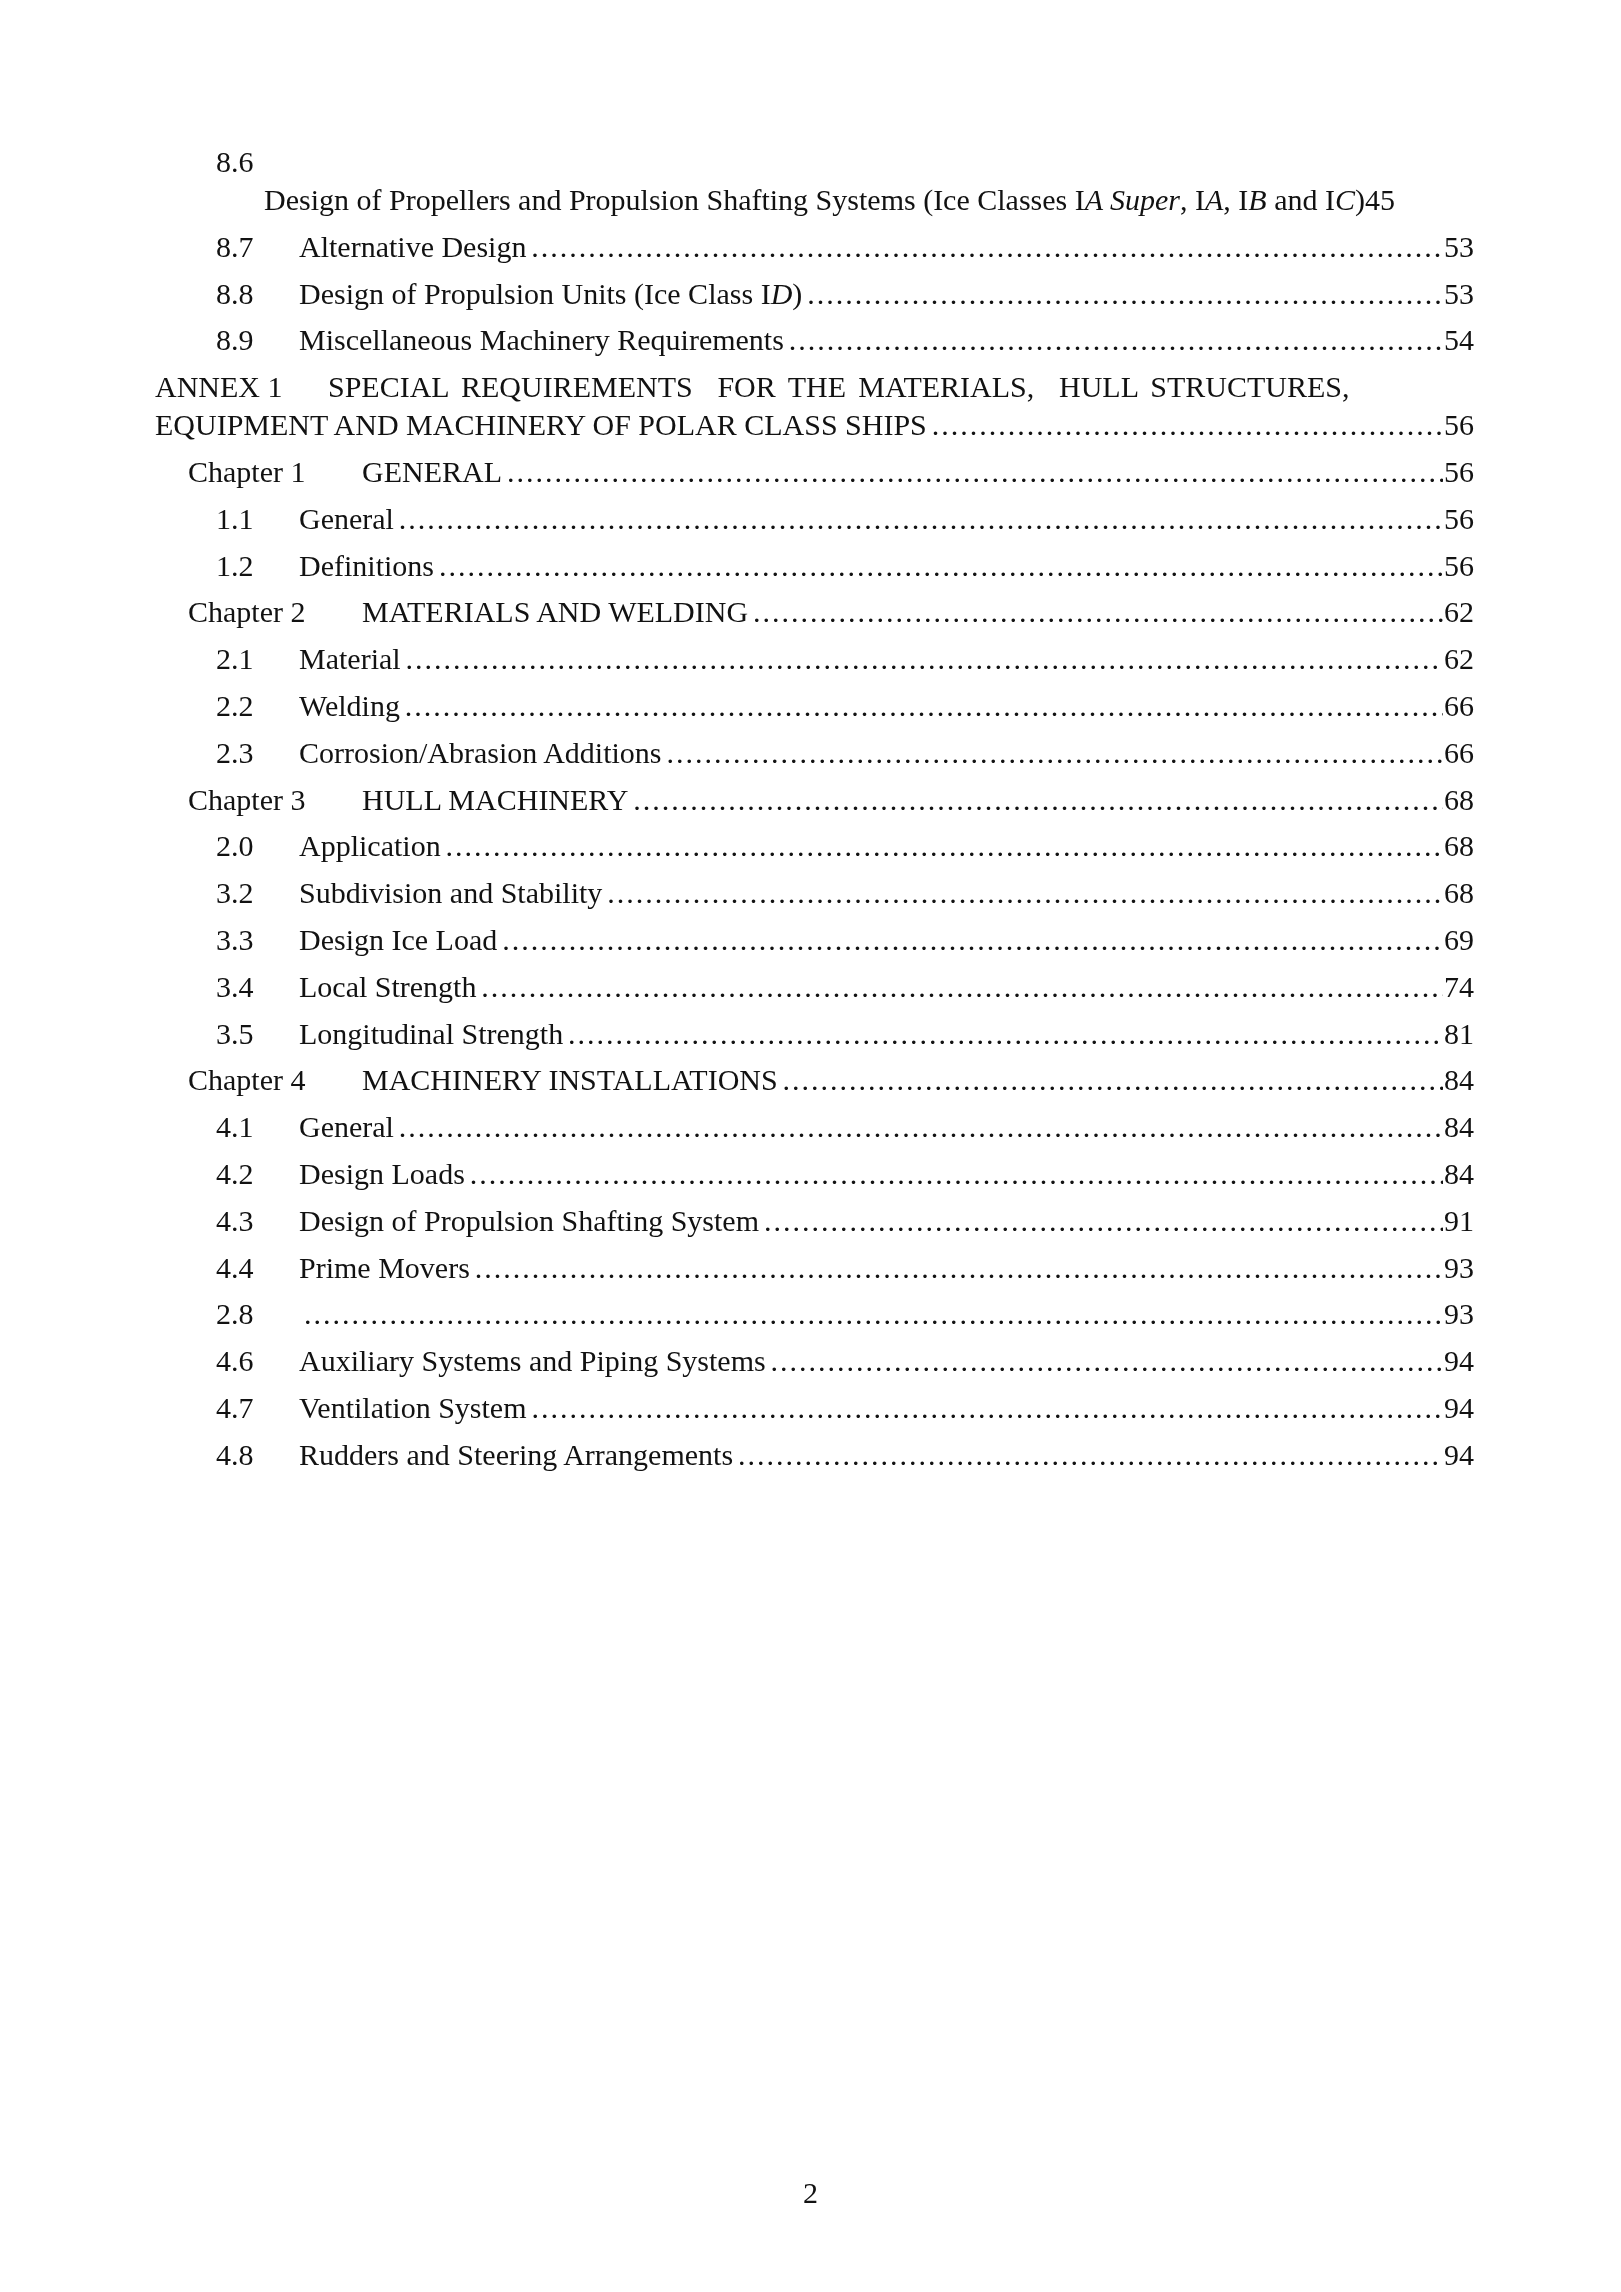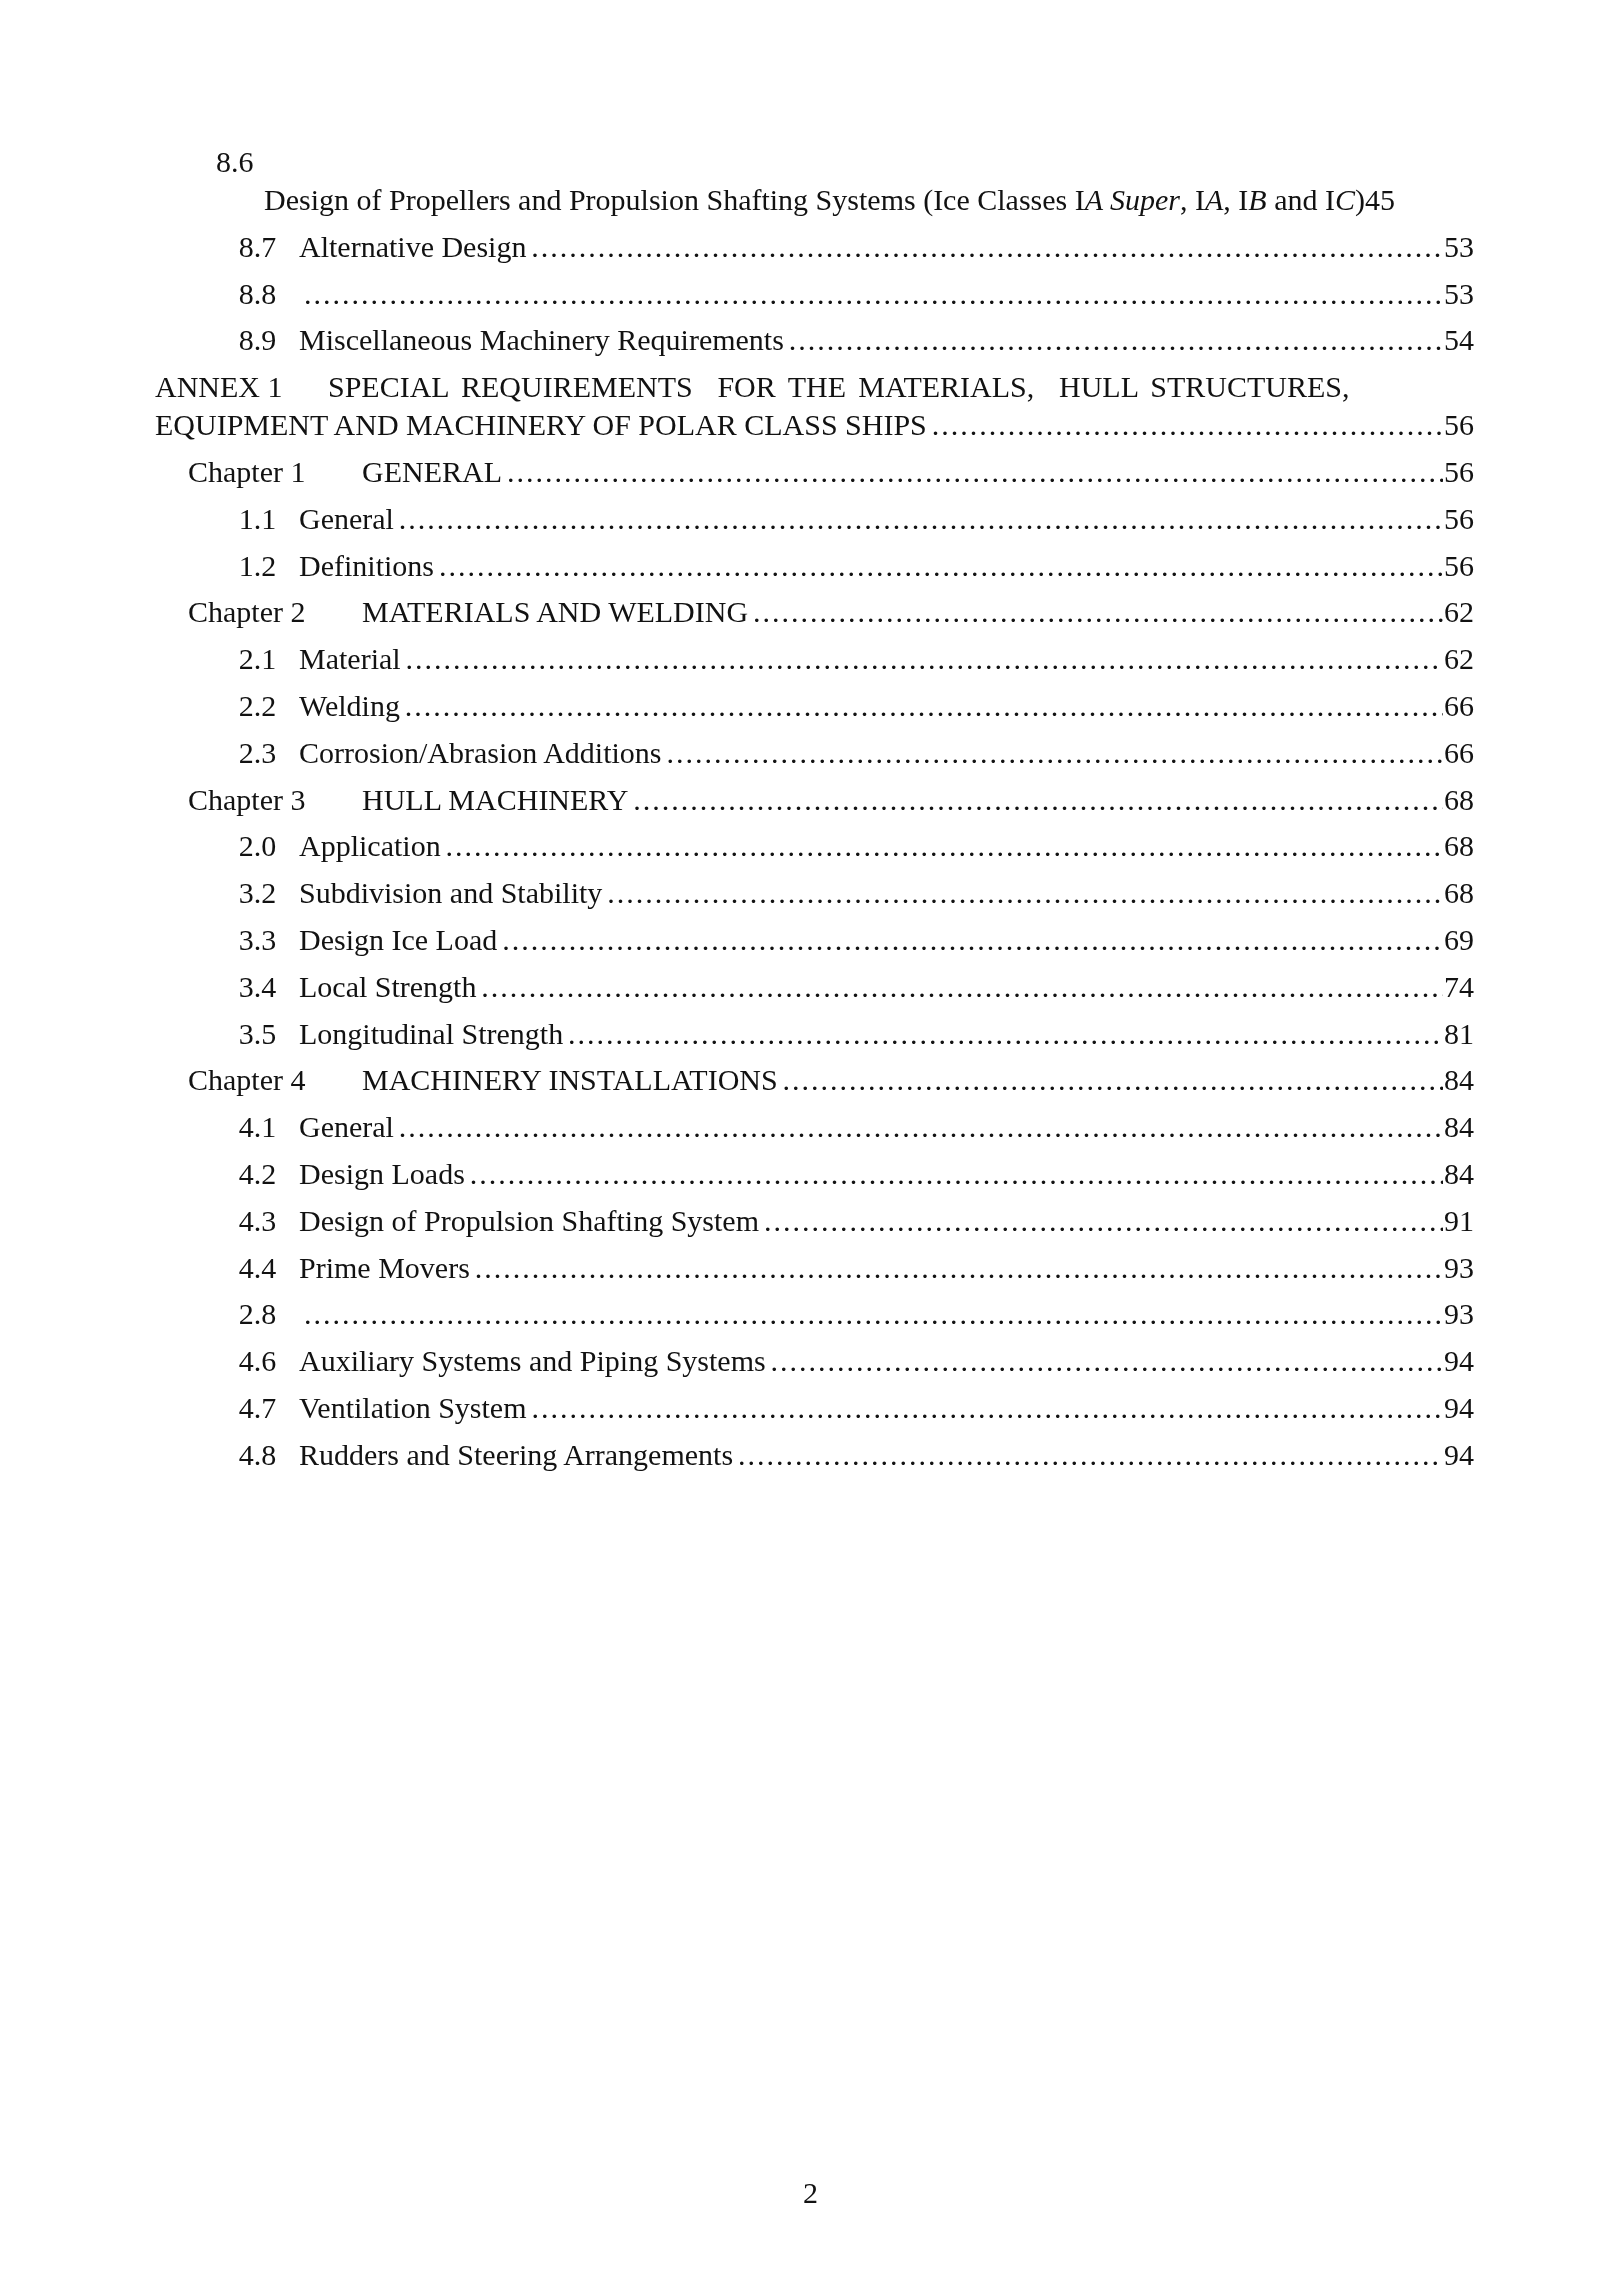--- a/index.html
+++ b/index.html
@@ -25,21 +25,21 @@
   .row {
     line-height: 38px;
     margin: 0 0 8.8px 0;
   }
   .line {
     display: flex;
     align-items: baseline;
   }
   
   .row.item { padding-left: 61px; }
-  .row.item .num { flex: none; width: 83px; text-align: center; }
+  .row.item .num { flex: none; width: 83px; }
   
   .row.chapter { padding-left: 33px; }
   .row.chapter .num { flex: none; width: 174px; }
   .title { white-space: pre; }
   .body { flex: 1; min-width: 0; }
   
   .leader {
     flex: 1;
     min-width: 0;
     overflow: hidden;
@@ -103,20 +103,21 @@
           <span class="pg">53</span>
         </span>
       </span>
     </div>
   </div>
     <div class="row item">
     <div class="line">
       <span class="num">8.8</span>
       <span class="body">
         <span class="line titleline">
+          <span class="title"><span>Design of Propulsion Units (Ice Class I</span><span class="it">D</span><span>)</span></span>
           <span class="leader"></span>
           <span class="pg">53</span>
         </span>
       </span>
     </div>
   </div>
     <div class="row item">
     <div class="line">
       <span class="num">8.9</span>
       <span class="body">

